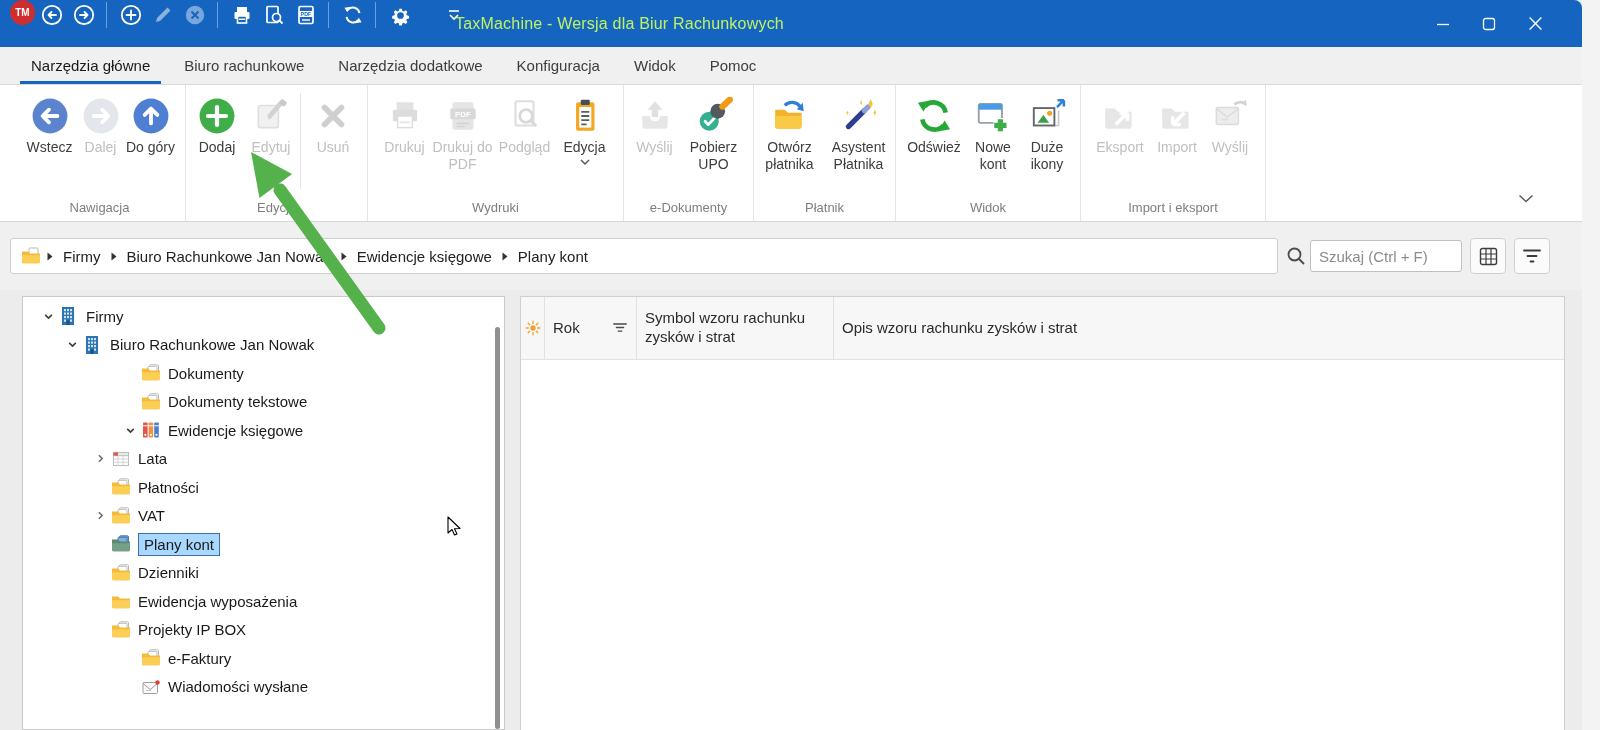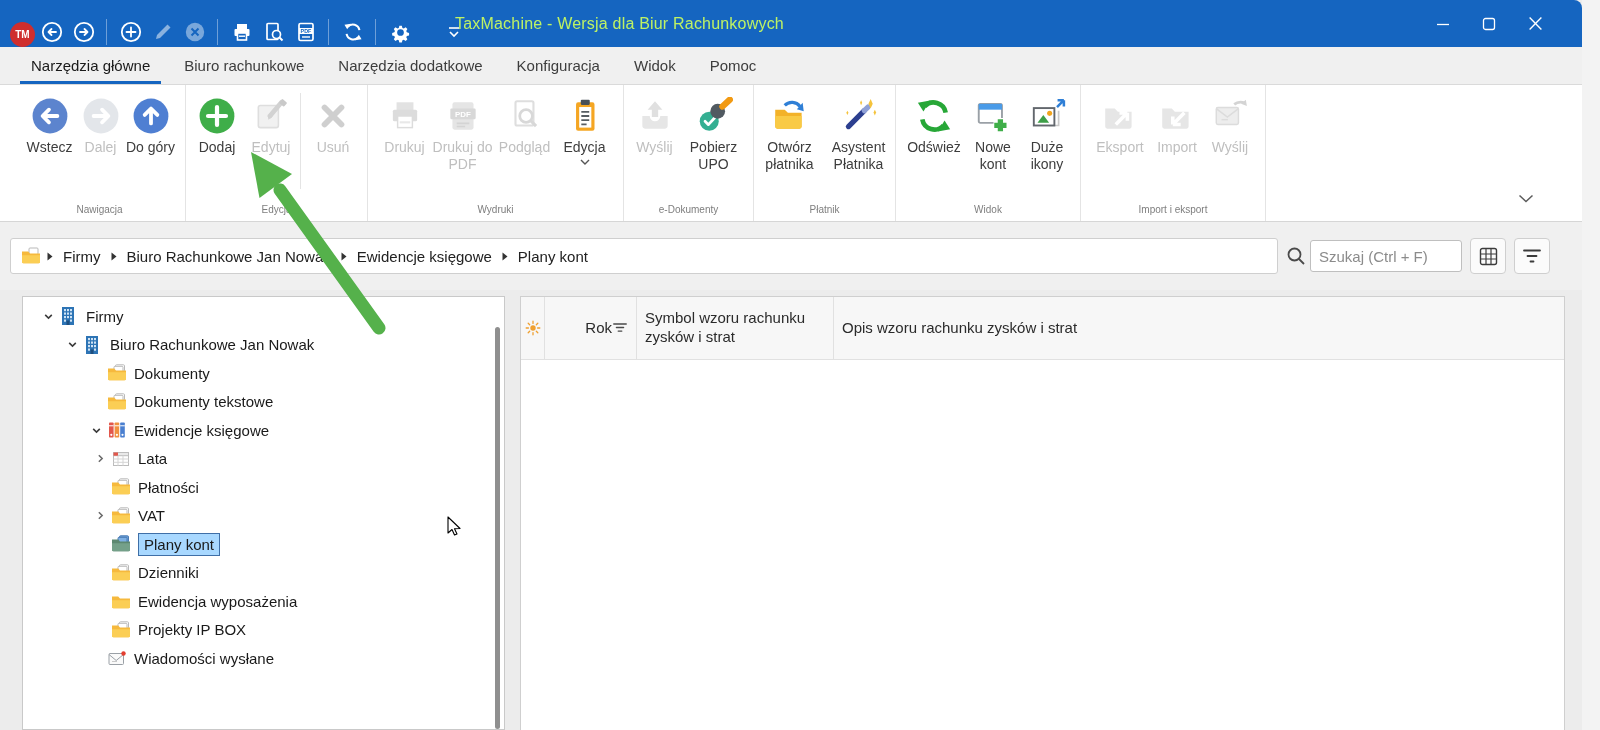--- a/index.html
+++ b/index.html
@@ -2,21 +2,21 @@
 <html><head>
 <meta charset="utf-8">
 <style>
   * { margin:0; padding:0; box-sizing:border-box; }
   html,body { width:1600px; height:730px; overflow:hidden; background:#f3f3f3;
               font-family:"Liberation Sans", sans-serif; }
   .window { position:absolute; left:0; top:0; width:1582px; height:730px; background:#ececec; }
 
   
   .titlebar { position:absolute; left:0; top:0; width:1582px; height:47px;
-              background:#1565c0; border-radius:0 8px 0 0; display:flex; align-items:flex-end; }
+              background:#1565c0; border-radius:0 8px 0 0; display:flex; align-items:flex-start; }
   .tm-logo { width:25px; height:25px; border-radius:50%; background:#cf2e2e; color:#fff;
              font-size:10px; font-weight:bold; display:flex; align-items:center; justify-content:center;
              margin-left:10px; flex:0 0 auto; }
   .qat { display:flex; align-items:center; }
   .qbtn { width:30px; height:30px; display:flex; align-items:center; justify-content:center; margin-left:2px; }
   .qbtn.dis { opacity:.5; }
   .qsep { width:1px; height:26px; background:rgba(255,255,255,.38); margin:0 7px; }
   .tb-title { position:absolute; left:455px; top:0; height:47px; display:flex; align-items:center;
               color:#bef264; font-size:16px; letter-spacing:.2px; }
   .winctl { position:absolute; right:24px; top:0; height:47px; display:flex; }
@@ -31,21 +31,21 @@
 
   
   .ribbon { position:absolute; left:0; top:85px; width:1582px; height:137px; background:#fff;
             border-bottom:1px solid #d6d6d6; display:flex; padding-left:14px; }
   .rgroup { position:relative; border-right:1px solid #e4e4e4; padding-top:6px; flex:0 0 auto; }
   .rbtns { display:flex; justify-content:center; align-items:flex-start; height:104px; }
   .rbtn { display:flex; flex-direction:column; align-items:center; padding-top:4px; }
   .ricon { height:42px; display:flex; align-items:center; justify-content:center; }
   .rlabel { font-size:14px; line-height:1.2; color:#3d3d3d; text-align:center; margin-top:2px; }
   .rbtn.dis .rlabel { color:#bfbfbf; }
-  .rgname { position:absolute; left:0; right:0; bottom:6px; text-align:center; font-size:10px; color:#7e7e7e; }
+  .rgname { position:absolute; left:0; right:0; bottom:6px; text-align:center; font-size:13px; color:#7e7e7e; }
   .vsep { width:1px; background:#e4e4e4; height:96px; margin:2px 2px 0; }
   .ribbon-collapse { position:absolute; right:48px; bottom:14px; }
 
   
   .pathrow { position:absolute; left:0; top:222px; width:1582px; height:68px; background:#f0f0f0; }
   .crumbbox { position:absolute; left:10px; top:16px; width:1268px; height:36px; background:#fff;
               border:1px solid #cfcfcf; border-radius:3px; display:flex; align-items:center; padding-left:10px; }
   .crumb { font-size:15px; color:#222; margin:0 4px; }
   .crumb-sep { margin:0 6px; display:flex; }
   .searchwrap { position:absolute; left:1286px; top:24px; }
@@ -57,30 +57,30 @@
 
   
   .content { position:absolute; left:0; top:290px; width:1582px; height:440px; background:#ececec; }
   .treepanel { position:absolute; left:22px; top:6px; width:483px; height:434px; background:#fff;
                border:1px solid #c9c9c9; overflow:hidden; padding-top:5px; }
   .ti { height:28.5px; display:flex; align-items:center; }
   .chev { width:22px; display:flex; justify-content:center; flex:0 0 22px; }
   .ticon { width:20px; flex:0 0 20px; margin-right:7px; display:flex; }
   .tl { font-size:15px; color:#1a1a1a; white-space:nowrap; }
   .tl.sel { background:#a8d8ff; border:1px solid #3f6fa7; padding:2px 5px; }
-  .lv0 { padding-left:14px; } .lv1 { padding-left:38px; } .lv2 { padding-left:62px; } .lv3 { padding-left:66px; }
+  .lv0 { padding-left:14px; } .lv1 { padding-left:38px; } .lv2 { padding-left:78px;margin-left:18px; } .lv3 { padding-left:66px; }
   .vthumb { position:absolute; right:4px; top:30px; bottom:0; width:5px; background:#8f8f8f; border-radius:3px; }
 
   .tablepanel { position:absolute; left:520px; top:6px; width:1045px; height:434px; background:#fff;
                 border:1px solid #cfcfcf; }
   .thead { display:flex; height:63px; background:#f7f7f7; border-bottom:1px solid #e1e1e1; }
   .th { border-right:1px solid #e1e1e1; display:flex; align-items:center; padding:0 8px;
         font-size:15px; color:#2b2b2b; line-height:1.25; }
   .th0 { width:24px; flex:0 0 24px; justify-content:center; padding:0; }
-  .th1 { width:92px; flex:0 0 92px; justify-content:flex-end; }
+  .th1 { width:92px; flex:0 0 92px; justify-content:space-between; }
   .th2 { width:197px; flex:0 0 197px; }
   .th3 { width:185px; flex:0 0 185px; }
   .th4 { flex:1; border-right:none; }
 
   .overlay { position:absolute; pointer-events:none; }
 </style>
 </head>
 <body>
 
 <div class="window">
@@ -696,20 +696,32 @@
               <path d="M1 4.5 h6.2 l1.8 2 H19 v8.2 a1.6 1.6 0 0 1 -1.6 1.6 H2.6 A1.6 1.6 0 0 1 1 14.7 z" fill="#f6b93d"></path>
               <path d="M1 8.2 h18 v6.5 a1.6 1.6 0 0 1 -1.6 1.6 H2.6 A1.6 1.6 0 0 1 1 14.7 z" fill="#fbce55"></path>
             </svg>
           </span>
         <span class="tl">Projekty IP BOX</span>
       </div>
       <div class="ti lv2">
         <span class="chev"></span>
         <span class="ticon">
             <svg width="20" height="18" viewBox="0 0 20 18">
+              <rect x="8.5" y="0.8" width="9" height="6.5" rx="1" fill="#fff" stroke="#b9b9b9"></rect>
+              <rect x="7" y="2.3" width="9" height="6.5" rx="1" fill="#fff" stroke="#b9b9b9"></rect>
+              <path d="M1 4.5 h6.2 l1.8 2 H19 v8.2 a1.6 1.6 0 0 1 -1.6 1.6 H2.6 A1.6 1.6 0 0 1 1 14.7 z" fill="#f6b93d"></path>
+              <path d="M1 8.2 h18 v6.5 a1.6 1.6 0 0 1 -1.6 1.6 H2.6 A1.6 1.6 0 0 1 1 14.7 z" fill="#fbce55"></path>
+            </svg>
+          </span>
+        <span class="tl">e-Faktury</span>
+      </div>
+      <div class="ti lv2">
+        <span class="chev"></span>
+        <span class="ticon">
+            <svg width="20" height="18" viewBox="0 0 20 18">
               <rect x="2" y="4.5" width="14.5" height="11" rx="1" fill="#fafafa" stroke="#9aa0a6"></rect>
               <path d="M2 5.5 L9.2 11.5 L16.5 5.5" fill="none" stroke="#9aa0a6"></path>
               <path d="M5 12.5 h5" stroke="#c9c9c9"></path>
               <circle cx="16.5" cy="4.5" r="2.2" fill="#e33e30"></circle>
             </svg>
           </span>
         <span class="tl">Wiadomości wysłane</span>
       </div>
       <div class="vthumb"></div>
     </div>

